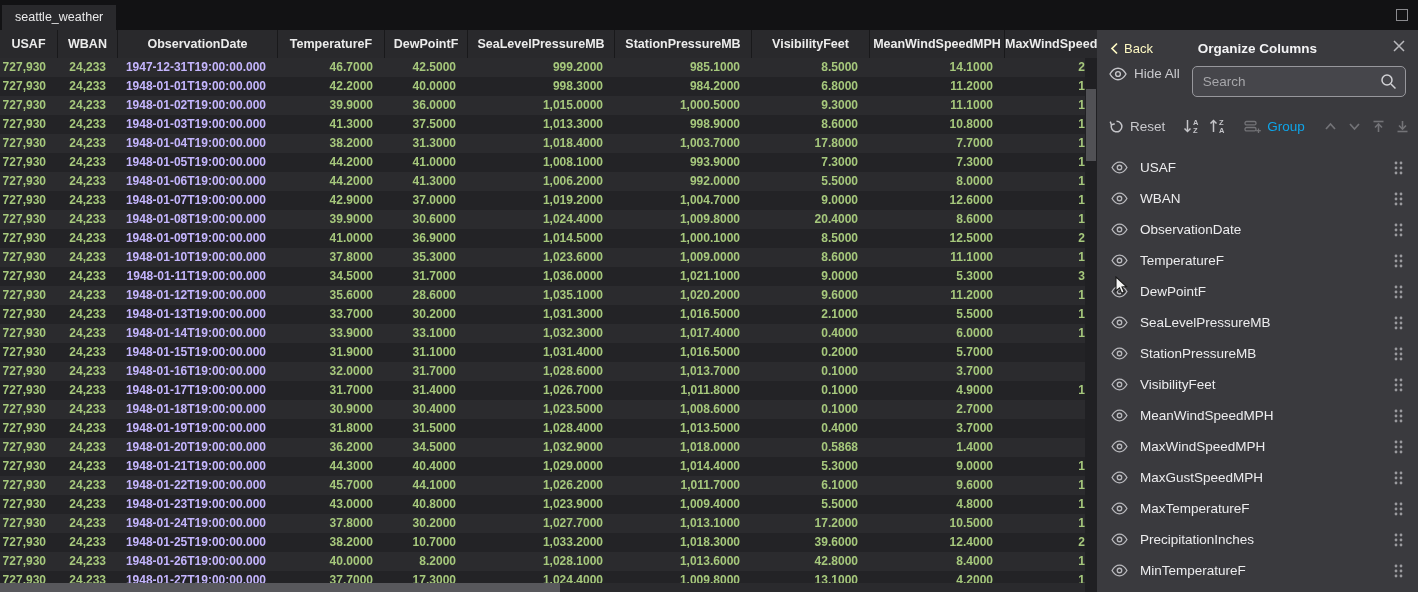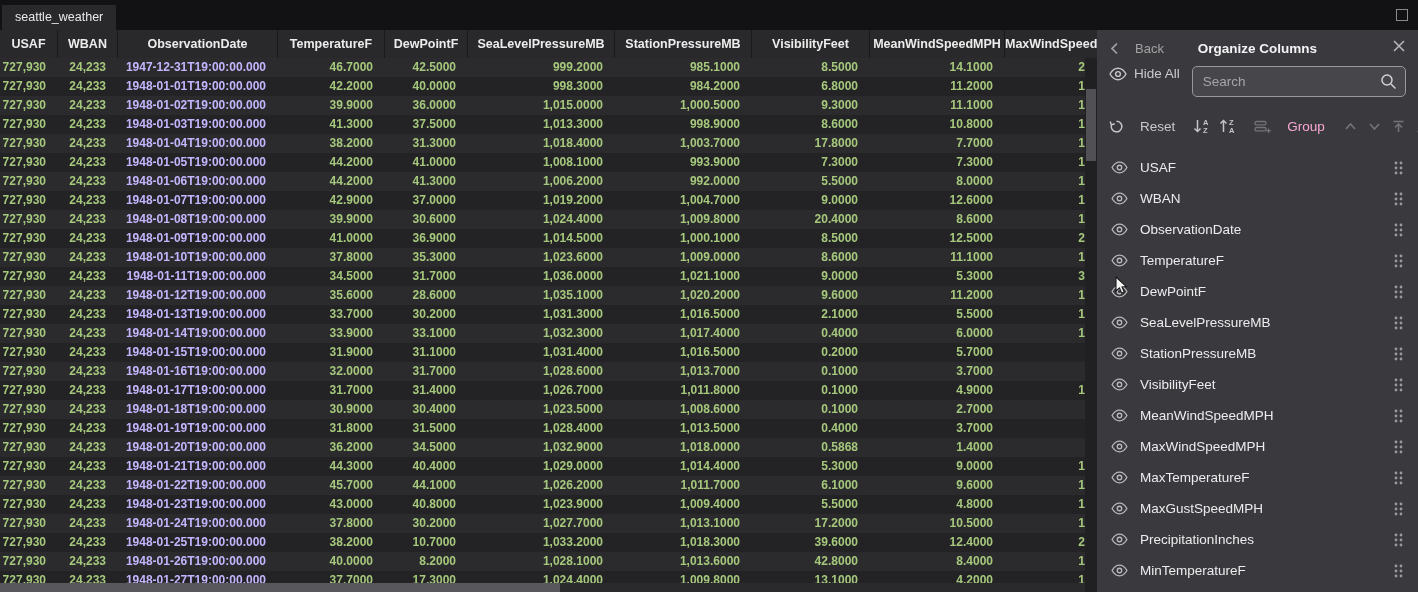--- a/index.html
+++ b/index.html
@@ -23,34 +23,34 @@
   .td.c9{padding-right:40px;}
   .c-num{color:#a6c87c;} .c-date{color:#c4b5fd;}
 
   .vscroll{position:absolute;top:28px;right:0;width:12px;height:534px;background:#202023;}
   .vthumb{position:absolute;top:31px;left:1px;width:10px;height:72px;background:#515155;}
   .hscroll{position:absolute;left:0;bottom:0;width:1085px;height:9px;background:#2a2a2d;}
   .hthumb{position:absolute;left:0;top:0;width:560px;height:9px;background:#58585c;}
 
   .panel{position:absolute;top:30px;left:1097px;width:321px;height:562px;background:#3a3a3e;color:#cfcfd3;}
   .phead{position:relative;height:36px;display:flex;align-items:center;}
-  .back{display:flex;align-items:center;gap:16px;margin-left:13px;color:#a3a3a3;font-size:13px;cursor:default;}
+  .back{display:flex;align-items:center;gap:5px;margin-left:13px;color:#fef9c3;font-size:13px;cursor:default;}
   .ptitle{position:absolute;left:0;right:0;text-align:center;font-weight:bold;font-size:13.5px;color:#f3f3f5;}
   .closex{position:absolute;right:13px;top:10px;color:#b9b9bd;}
   .ptools{display:flex;align-items:flex-start;padding:0 12px;height:44px;}
   .hideall{display:flex;align-items:center;gap:7px;font-size:13.5px;color:#c9c9cd;white-space:nowrap;}
   .searchbox{position:relative;margin-left:12px;flex:1;height:31px;border:1.5px solid #97979c;border-radius:5px;
     background:#46464b;box-sizing:border-box;}
   .searchbox input{position:absolute;inset:0;background:transparent;border:none;outline:none;color:#5eead4;
     font-size:13.5px;padding:0 30px 0 10px;font-family:"Liberation Sans",sans-serif;}
   .searchbox input::placeholder{color:#a6a6aa;}
   .sicon{position:absolute;right:8px;top:6px;color:#d2d2d6;}
   .ptoolbar{display:flex;align-items:center;padding:0 12px;height:32px;gap:9px;}
-  .tbtn{display:flex;align-items:center;gap:16px;font-size:13.5px;color:#c9c9cd;}
-  .tbtn.disabled{color:#f9a8d4;}
+  .tbtn{display:flex;align-items:center;gap:6px;font-size:13.5px;color:#c9c9cd;}
+  .tbtn.disabled{color:#0ea5e9;}
   .tdiv{width:1px;height:16px;background:#57575b;}
   .ticon{display:flex;color:#c5c5c9;} .ticon.disabled{color:#737377;}
   .plist{margin-top:10px;}
   .pitem{display:flex;align-items:center;height:31px;padding:0 14px;}
   .picon{display:flex;color:#b9b9bd;}
   .plabel{margin-left:12px;font-size:13.5px;color:#ececee;}
   .pdrag{margin-left:auto;display:flex;color:#9a9a9e;}
   .cursor{position:absolute;left:1112px;top:276px;z-index:50;}
   svg{display:block;}
 </style>
@@ -737,42 +737,42 @@
           </svg>
         </span>
       </div>
       <div class="pitem">
         <span class="picon">
           <svg width="17" height="13" viewBox="0 0 18 14">
             <path d="M1 7 C3.5 2.5 6 1.2 9 1.2 S14.5 2.5 17 7 C14.5 11.5 12 12.8 9 12.8 S3.5 11.5 1 7 Z" fill="none" stroke="currentColor" stroke-width="1.4"></path>
             <circle cx="9" cy="7" r="2.4" fill="none" stroke="currentColor" stroke-width="1.4"></circle>
           </svg>
         </span>
+        <span class="plabel">MaxGustSpeedMPH</span>
+        <span class="pdrag">
+          <svg width="11" height="16" viewBox="0 0 11 16">
+            <g fill="currentColor">
+              <circle cx="3" cy="3" r="1.4"></circle>
+              <circle cx="8" cy="3" r="1.4"></circle>
+              <circle cx="3" cy="8" r="1.4"></circle>
+              <circle cx="8" cy="8" r="1.4"></circle>
+              <circle cx="3" cy="13" r="1.4"></circle>
+              <circle cx="8" cy="13" r="1.4"></circle>
+            </g>
+          </svg>
+        </span>
+      </div>
+      <div class="pitem">
+        <span class="picon">
+          <svg width="17" height="13" viewBox="0 0 18 14">
+            <path d="M1 7 C3.5 2.5 6 1.2 9 1.2 S14.5 2.5 17 7 C14.5 11.5 12 12.8 9 12.8 S3.5 11.5 1 7 Z" fill="none" stroke="currentColor" stroke-width="1.4"></path>
+            <circle cx="9" cy="7" r="2.4" fill="none" stroke="currentColor" stroke-width="1.4"></circle>
+          </svg>
+        </span>
         <span class="plabel">MaxTemperatureF</span>
-        <span class="pdrag">
-          <svg width="11" height="16" viewBox="0 0 11 16">
-            <g fill="currentColor">
-              <circle cx="3" cy="3" r="1.4"></circle>
-              <circle cx="8" cy="3" r="1.4"></circle>
-              <circle cx="3" cy="8" r="1.4"></circle>
-              <circle cx="8" cy="8" r="1.4"></circle>
-              <circle cx="3" cy="13" r="1.4"></circle>
-              <circle cx="8" cy="13" r="1.4"></circle>
-            </g>
-          </svg>
-        </span>
-      </div>
-      <div class="pitem">
-        <span class="picon">
-          <svg width="17" height="13" viewBox="0 0 18 14">
-            <path d="M1 7 C3.5 2.5 6 1.2 9 1.2 S14.5 2.5 17 7 C14.5 11.5 12 12.8 9 12.8 S3.5 11.5 1 7 Z" fill="none" stroke="currentColor" stroke-width="1.4"></path>
-            <circle cx="9" cy="7" r="2.4" fill="none" stroke="currentColor" stroke-width="1.4"></circle>
-          </svg>
-        </span>
-        <span class="plabel">MaxGustSpeedMPH</span>
         <span class="pdrag">
           <svg width="11" height="16" viewBox="0 0 11 16">
             <g fill="currentColor">
               <circle cx="3" cy="3" r="1.4"></circle>
               <circle cx="8" cy="3" r="1.4"></circle>
               <circle cx="3" cy="8" r="1.4"></circle>
               <circle cx="8" cy="8" r="1.4"></circle>
               <circle cx="3" cy="13" r="1.4"></circle>
               <circle cx="8" cy="13" r="1.4"></circle>
             </g>

